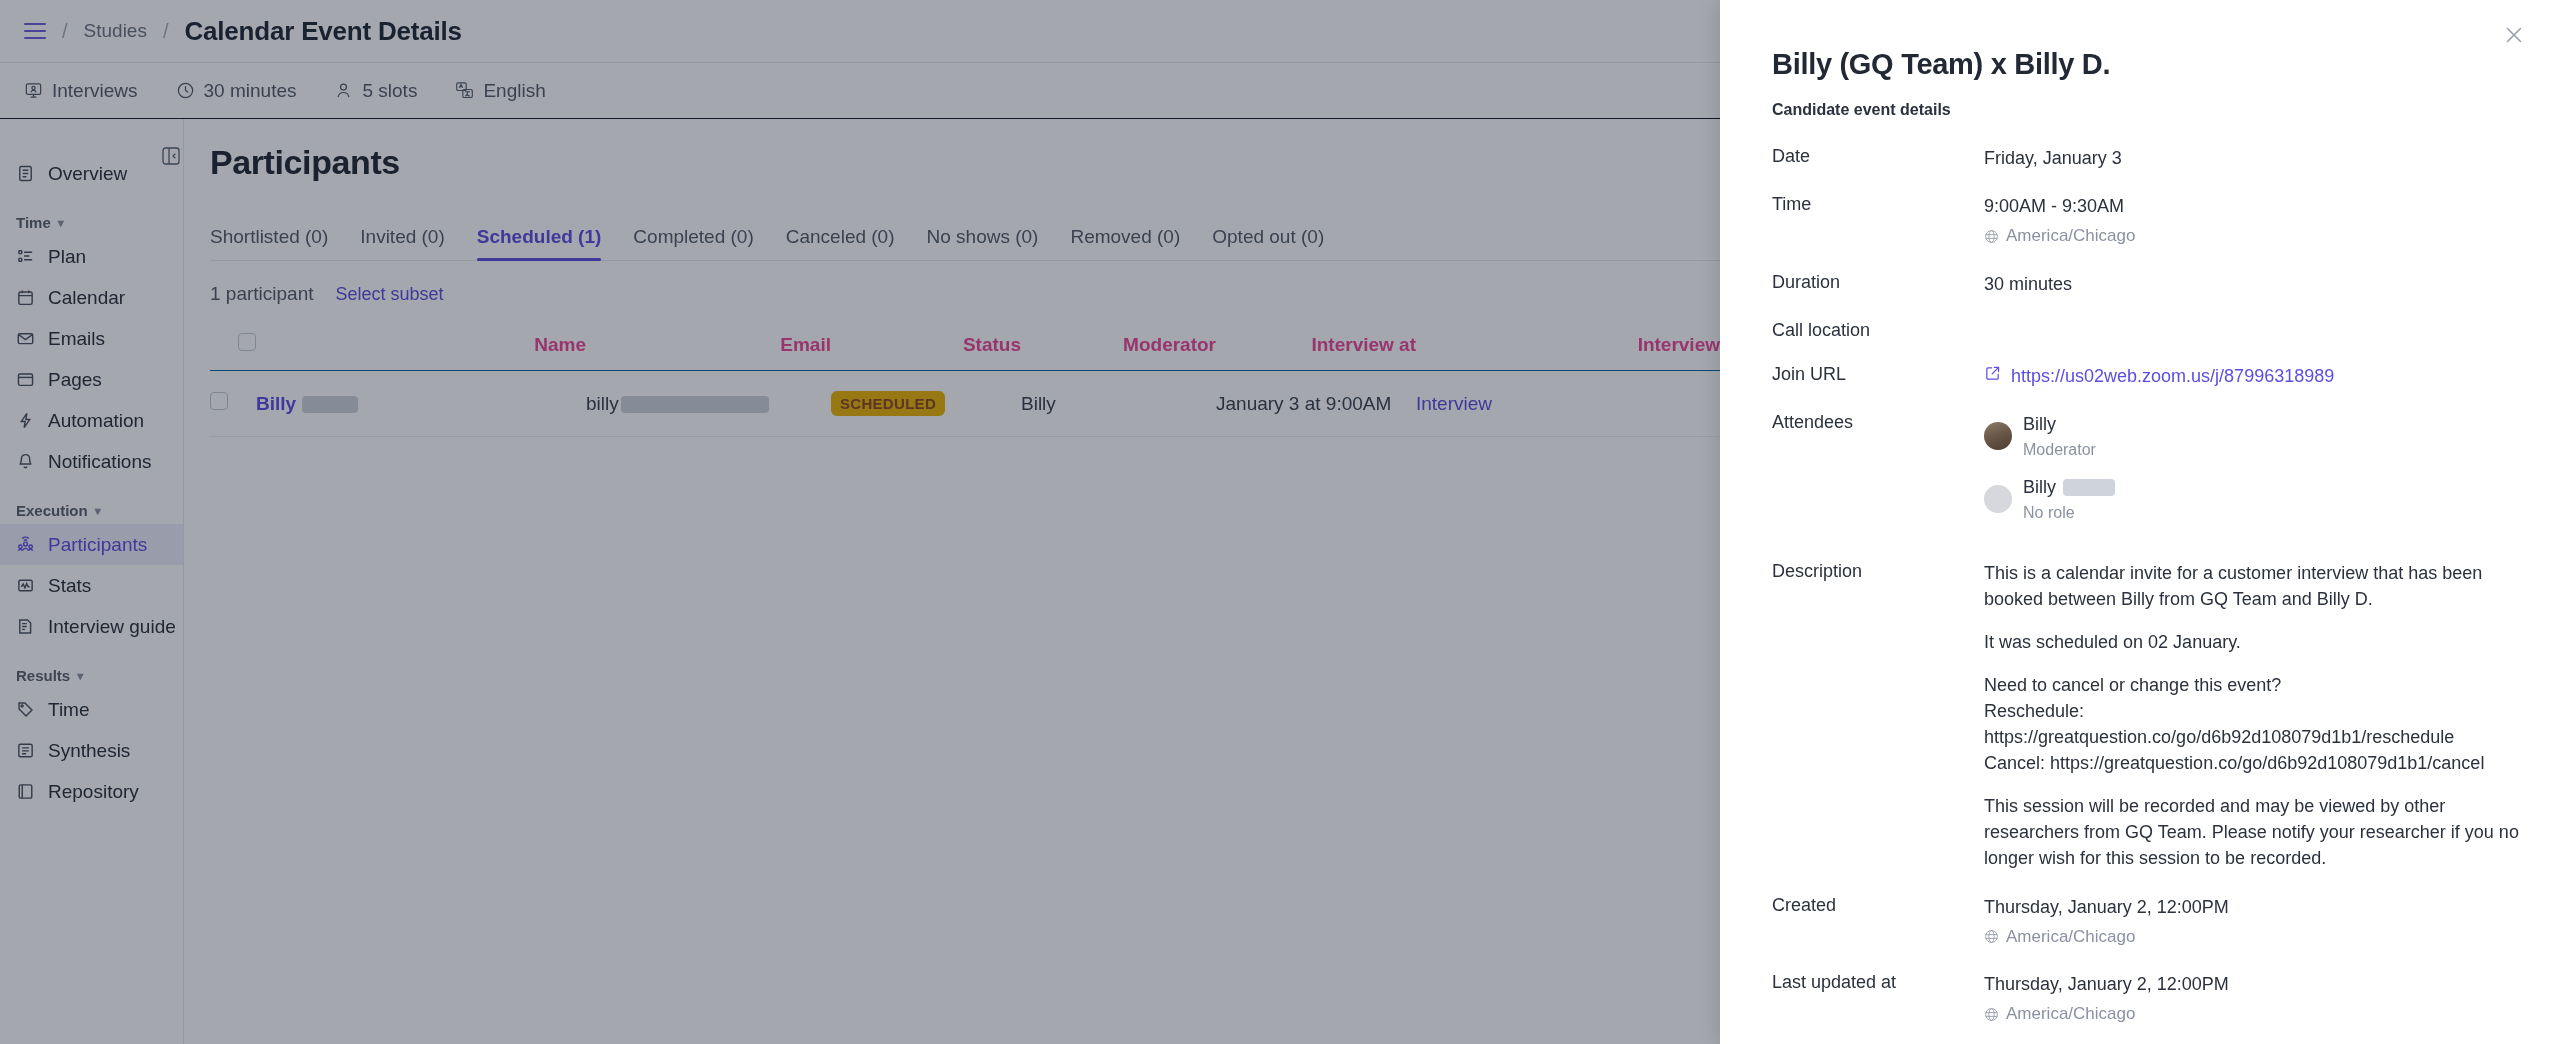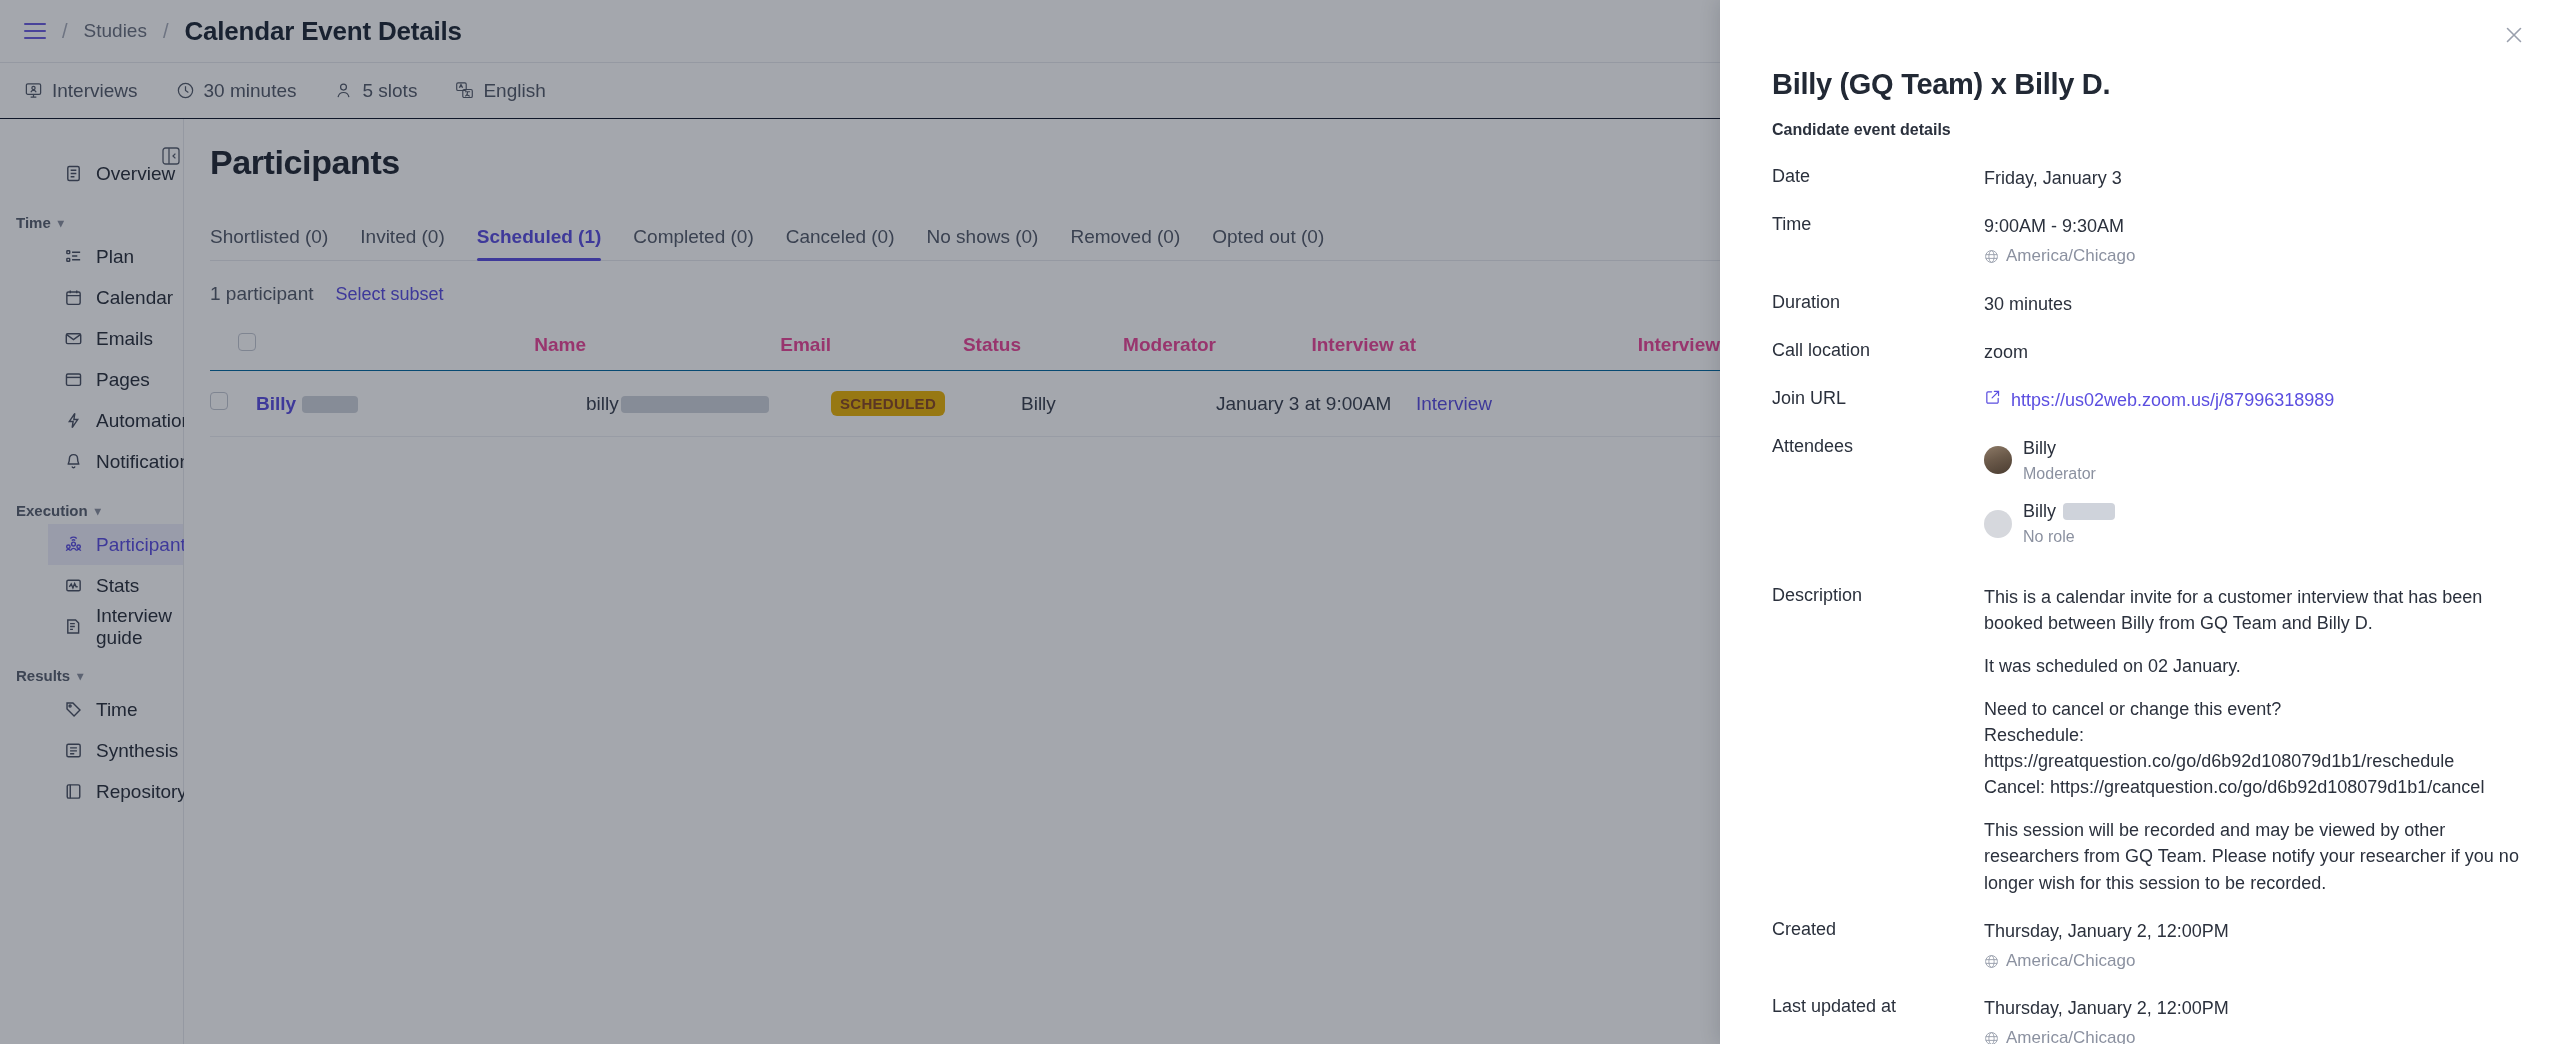--- a/index.html
+++ b/index.html
@@ -50,21 +50,20 @@
   
   .sidebar {
     position: absolute; left: 0; top: 119px; width: 184px; height: 925px;
     background: #fff; border-right: 1px solid #e7e9ee;
     padding-top: 34px;
   }
   .nav-item {
     display: flex; align-items: center; gap: 13px;
     height: 41px; padding-left: 16px; color: #2b313d; font-size: 19px;
     cursor: pointer;
-    margin-left: 48px;
   }
   .nav-item.active { background: #eeedfb; color: #5b4ee0; }
   .nav-item.active .nav-ico svg { stroke: #5b4ee0; }
   .nav-ico { width: 19px; height: 19px; display:flex; align-items:center; justify-content:center; flex: none; }
   .nav-ico svg { stroke: #4b5263; fill: none; stroke-width: 1.5; }
   .nav-group {
     display: flex; align-items: center; gap: 7px;
     padding-left: 16px; margin-top: 20px; margin-bottom: 5px;
     color: #5a6170; font-size: 15px; font-weight: 700; cursor: pointer;
   }
@@ -116,21 +115,21 @@
 
   
   .panel {
     position: absolute; right: 0; top: 0; width: 829px; height: 1044px;
     background: #ffffff; z-index: 60; box-shadow: -2px 0 18px rgba(15,20,35,.14);
     overflow: hidden;
   }
   .panel-close {
     position: absolute; right: 22px; top: 22px; width: 26px; height: 26px; cursor:pointer;
   }
-  .panel-head { padding: 68px 52px 0 52px; }
+  .panel-head { padding: 48px 52px 0 52px; }
   .panel-title { font-size: 29px; font-weight: 700; color: #222935; letter-spacing: -.3px; }
   .panel-sub { margin-top: 20px; font-size: 16px; font-weight: 700; color: #2b313d; }
 
   .detail-list { padding: 26px 24px 0 52px; }
   .drow { display: flex; align-items: flex-start; margin-bottom: 22px; }
   .dlabel { width: 212px; flex: none; font-size: 18px; color: #2b313d; padding-top: 1px; }
   .dval { font-size: 18px; color: #2b313d; line-height: 1.45; flex: 1; }
   .tz { display: flex; align-items: center; gap: 7px; color: #8b91a0; font-size: 17px; margin-top: 5px; }
   .tz svg { display:block; }
   .link-url { color: #5b4ee0; text-decoration: none; cursor: pointer; }
@@ -451,21 +450,20 @@
         </div>
       </div>
 
       <div class="drow">
         <div class="dlabel">Duration</div>
         <div class="dval">30 minutes</div>
       </div>
 
       <div class="drow">
         <div class="dlabel">Call location</div>
-        <div class="dval">zoom</div>
       </div>
 
       <div class="drow">
         <div class="dlabel">Join URL</div>
         <div class="dval url-row">
           <span>
             <svg width="17" height="17" viewBox="0 0 18 18" fill="none" stroke="#5b4ee0" stroke-width="1.3" stroke-linecap="round">
               <path d="M8 3H4.2A1.2 1.2 0 0 0 3 4.2v9.6A1.2 1.2 0 0 0 4.2 15h9.6a1.2 1.2 0 0 0 1.2-1.2V10"></path>
               <path d="M11 2.6h4.4V7M15.2 2.8 8.6 9.4"></path>
             </svg>

